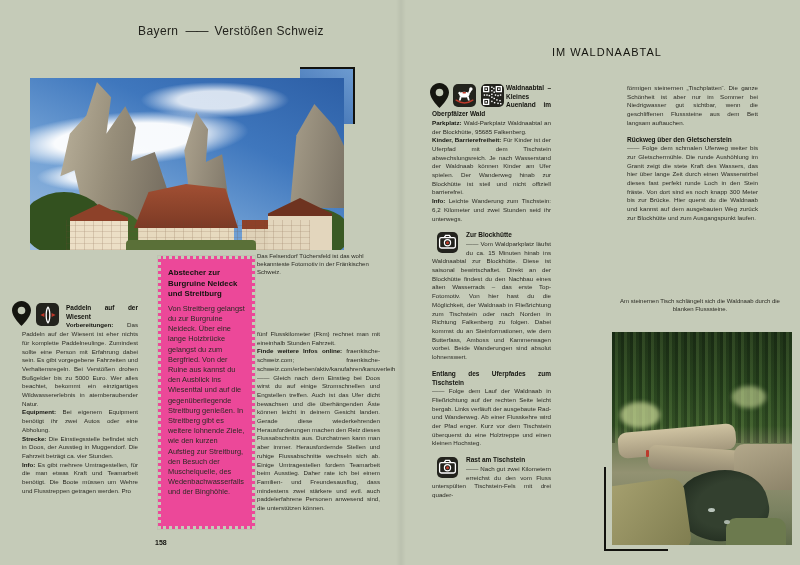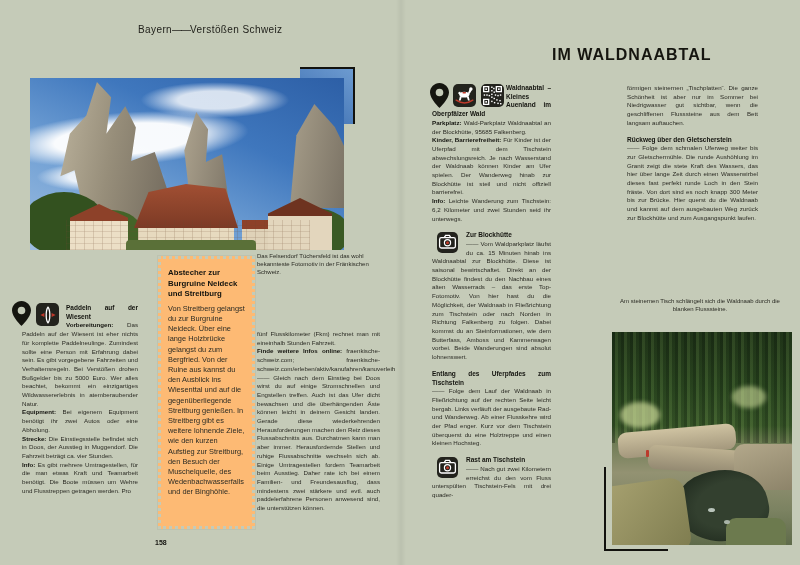--- a/index.html
+++ b/index.html
@@ -4,39 +4,39 @@
 <style>
   html,body{margin:0;padding:0;}
   body{
     width:800px;height:565px;position:relative;overflow:hidden;
     background:#c5cbb8;
     font-family:"Liberation Sans", sans-serif;
     color:#26261f;
   }
   .abs{position:absolute;}
   
-  .breadcrumb{left:138px;top:24px;font-size:10px;letter-spacing:.4px;display:flex;align-items:center;color:#22221c;}
+  .breadcrumb{left:138px;top:24px;font-size:12px;letter-spacing:.4px;display:flex;gap:7px;align-items:center;color:#22221c;}
   .breadcrumb .sep{letter-spacing:-1px;}
-  .chapter-title{left:552px;top:46px;font-size:16px;font-weight:700;letter-spacing:1px;color:#15150f;margin:0;}
+  .chapter-title{left:552px;top:46px;font-size:11px;font-weight:400;letter-spacing:1px;color:#15150f;margin:0;}
   .col{font-size:6.2px;line-height:8.7px;text-align:justify;color:#2b2b24;}
   .col p{margin:0;}
   .col b{color:#14140f;}
   .colhead{font-weight:700;font-size:6.5px;color:#14140f;}
   .caption{font-size:6px;line-height:8.2px;color:#2b2b24;}
   .pageno{left:155px;top:539px;font-size:7px;font-weight:700;color:#14140f;}
   .floatsp{float:left;}
   .f1{width:44px;height:20px;}
   .f2{width:74px;height:24px;}
   .section{margin-top:8px;}
   
   .tile{width:23px;height:23px;background:#23231d;border-radius:5px;display:flex;align-items:center;justify-content:center;}
   .camtile{float:left;width:21px;height:21px;margin:1px 8px 2px 5px;}
   
   .stamp{left:158px;top:256px;width:97px;height:273px;box-sizing:border-box;
-    background:#fdba74;border:3px dotted #c5cbb8;padding:9px 7px;
+    background:#ec4899;border:3px dotted #c5cbb8;padding:9px 7px;
     box-shadow:0 0 0 1px rgba(0,0,0,0.04);}
   .stamp-title{font-weight:700;font-size:7.8px;line-height:10.6px;color:#14140f;margin-bottom:4px;}
   .stamp-body{font-size:7.4px;line-height:10.2px;color:#2b2b24;}
   
   .photoL{left:30px;top:67px;width:325px;height:183px;}
   .photoL .notch{position:absolute;right:0;top:0;width:55px;height:57px;box-sizing:border-box;
     border-top:2px solid #12120e;border-right:2px solid #12120e;
     background:linear-gradient(215deg,#6d9bd0,#3a6cb0);}
   .photoL-main{position:absolute;left:0;top:11px;width:314px;height:172px;overflow:hidden;
     background:linear-gradient(205deg,#2d5fa6 0%,#3f77bd 35%,#6f9fd4 65%,#9dbde0 100%);}

